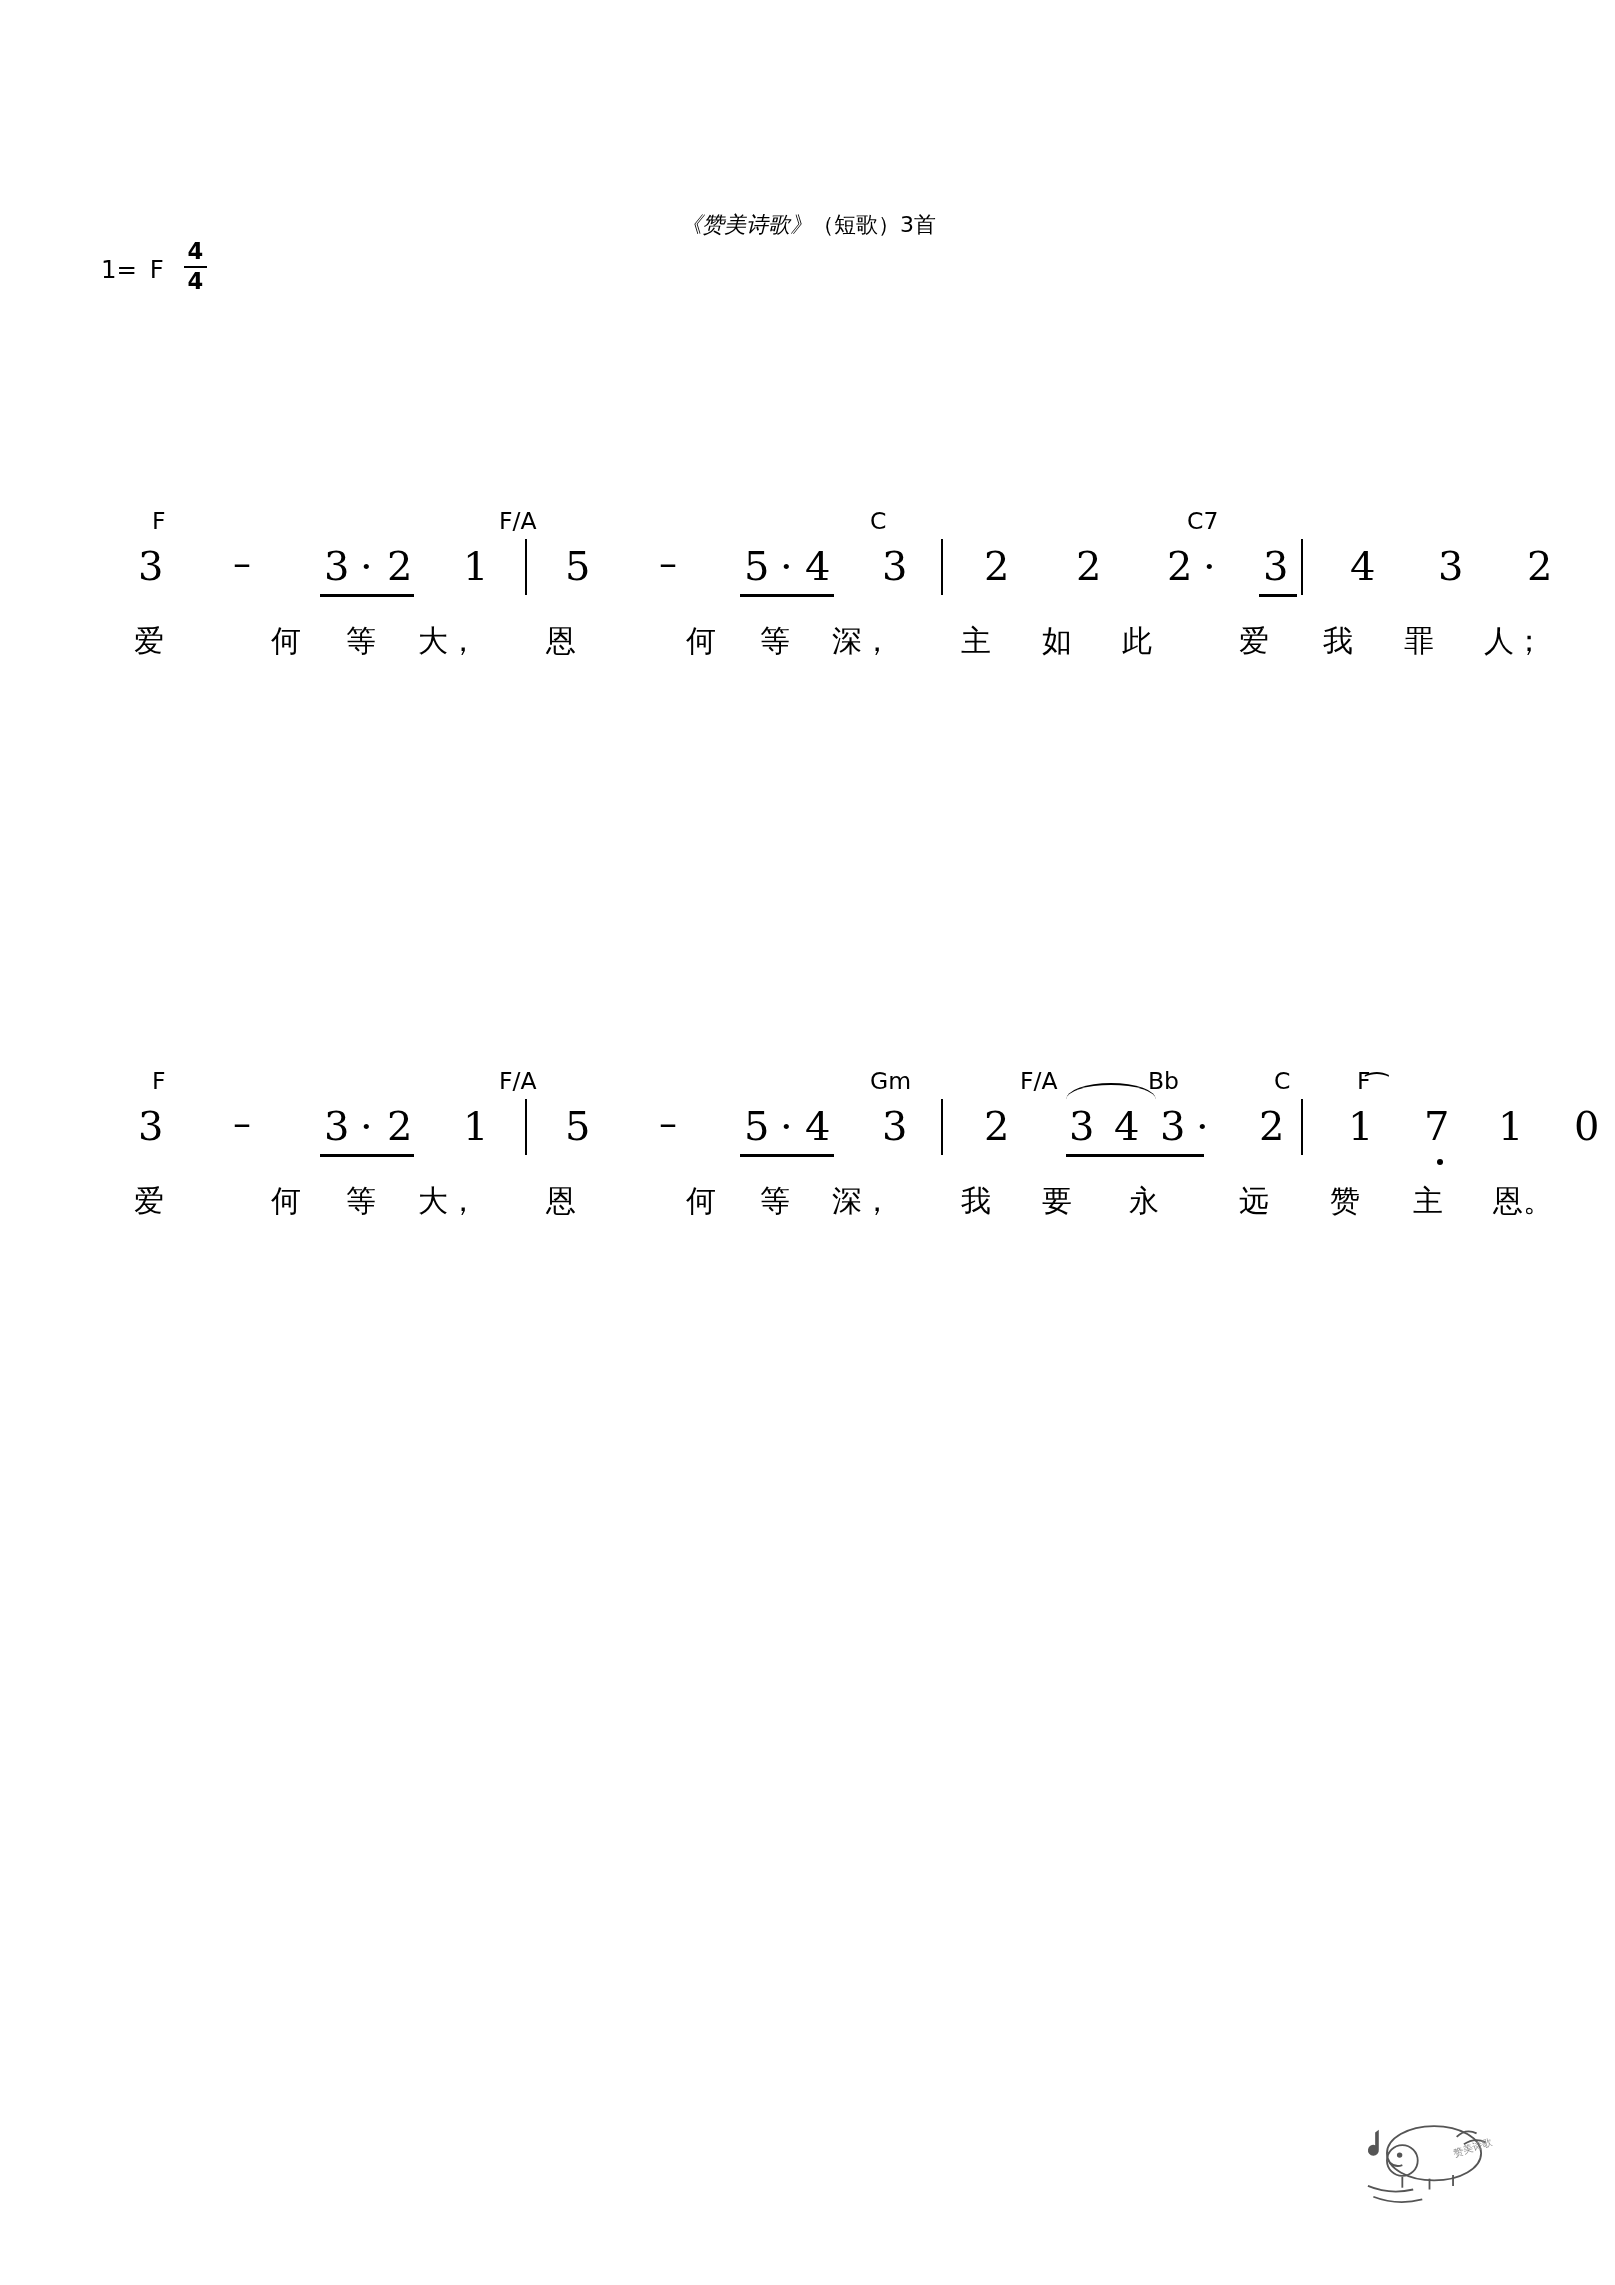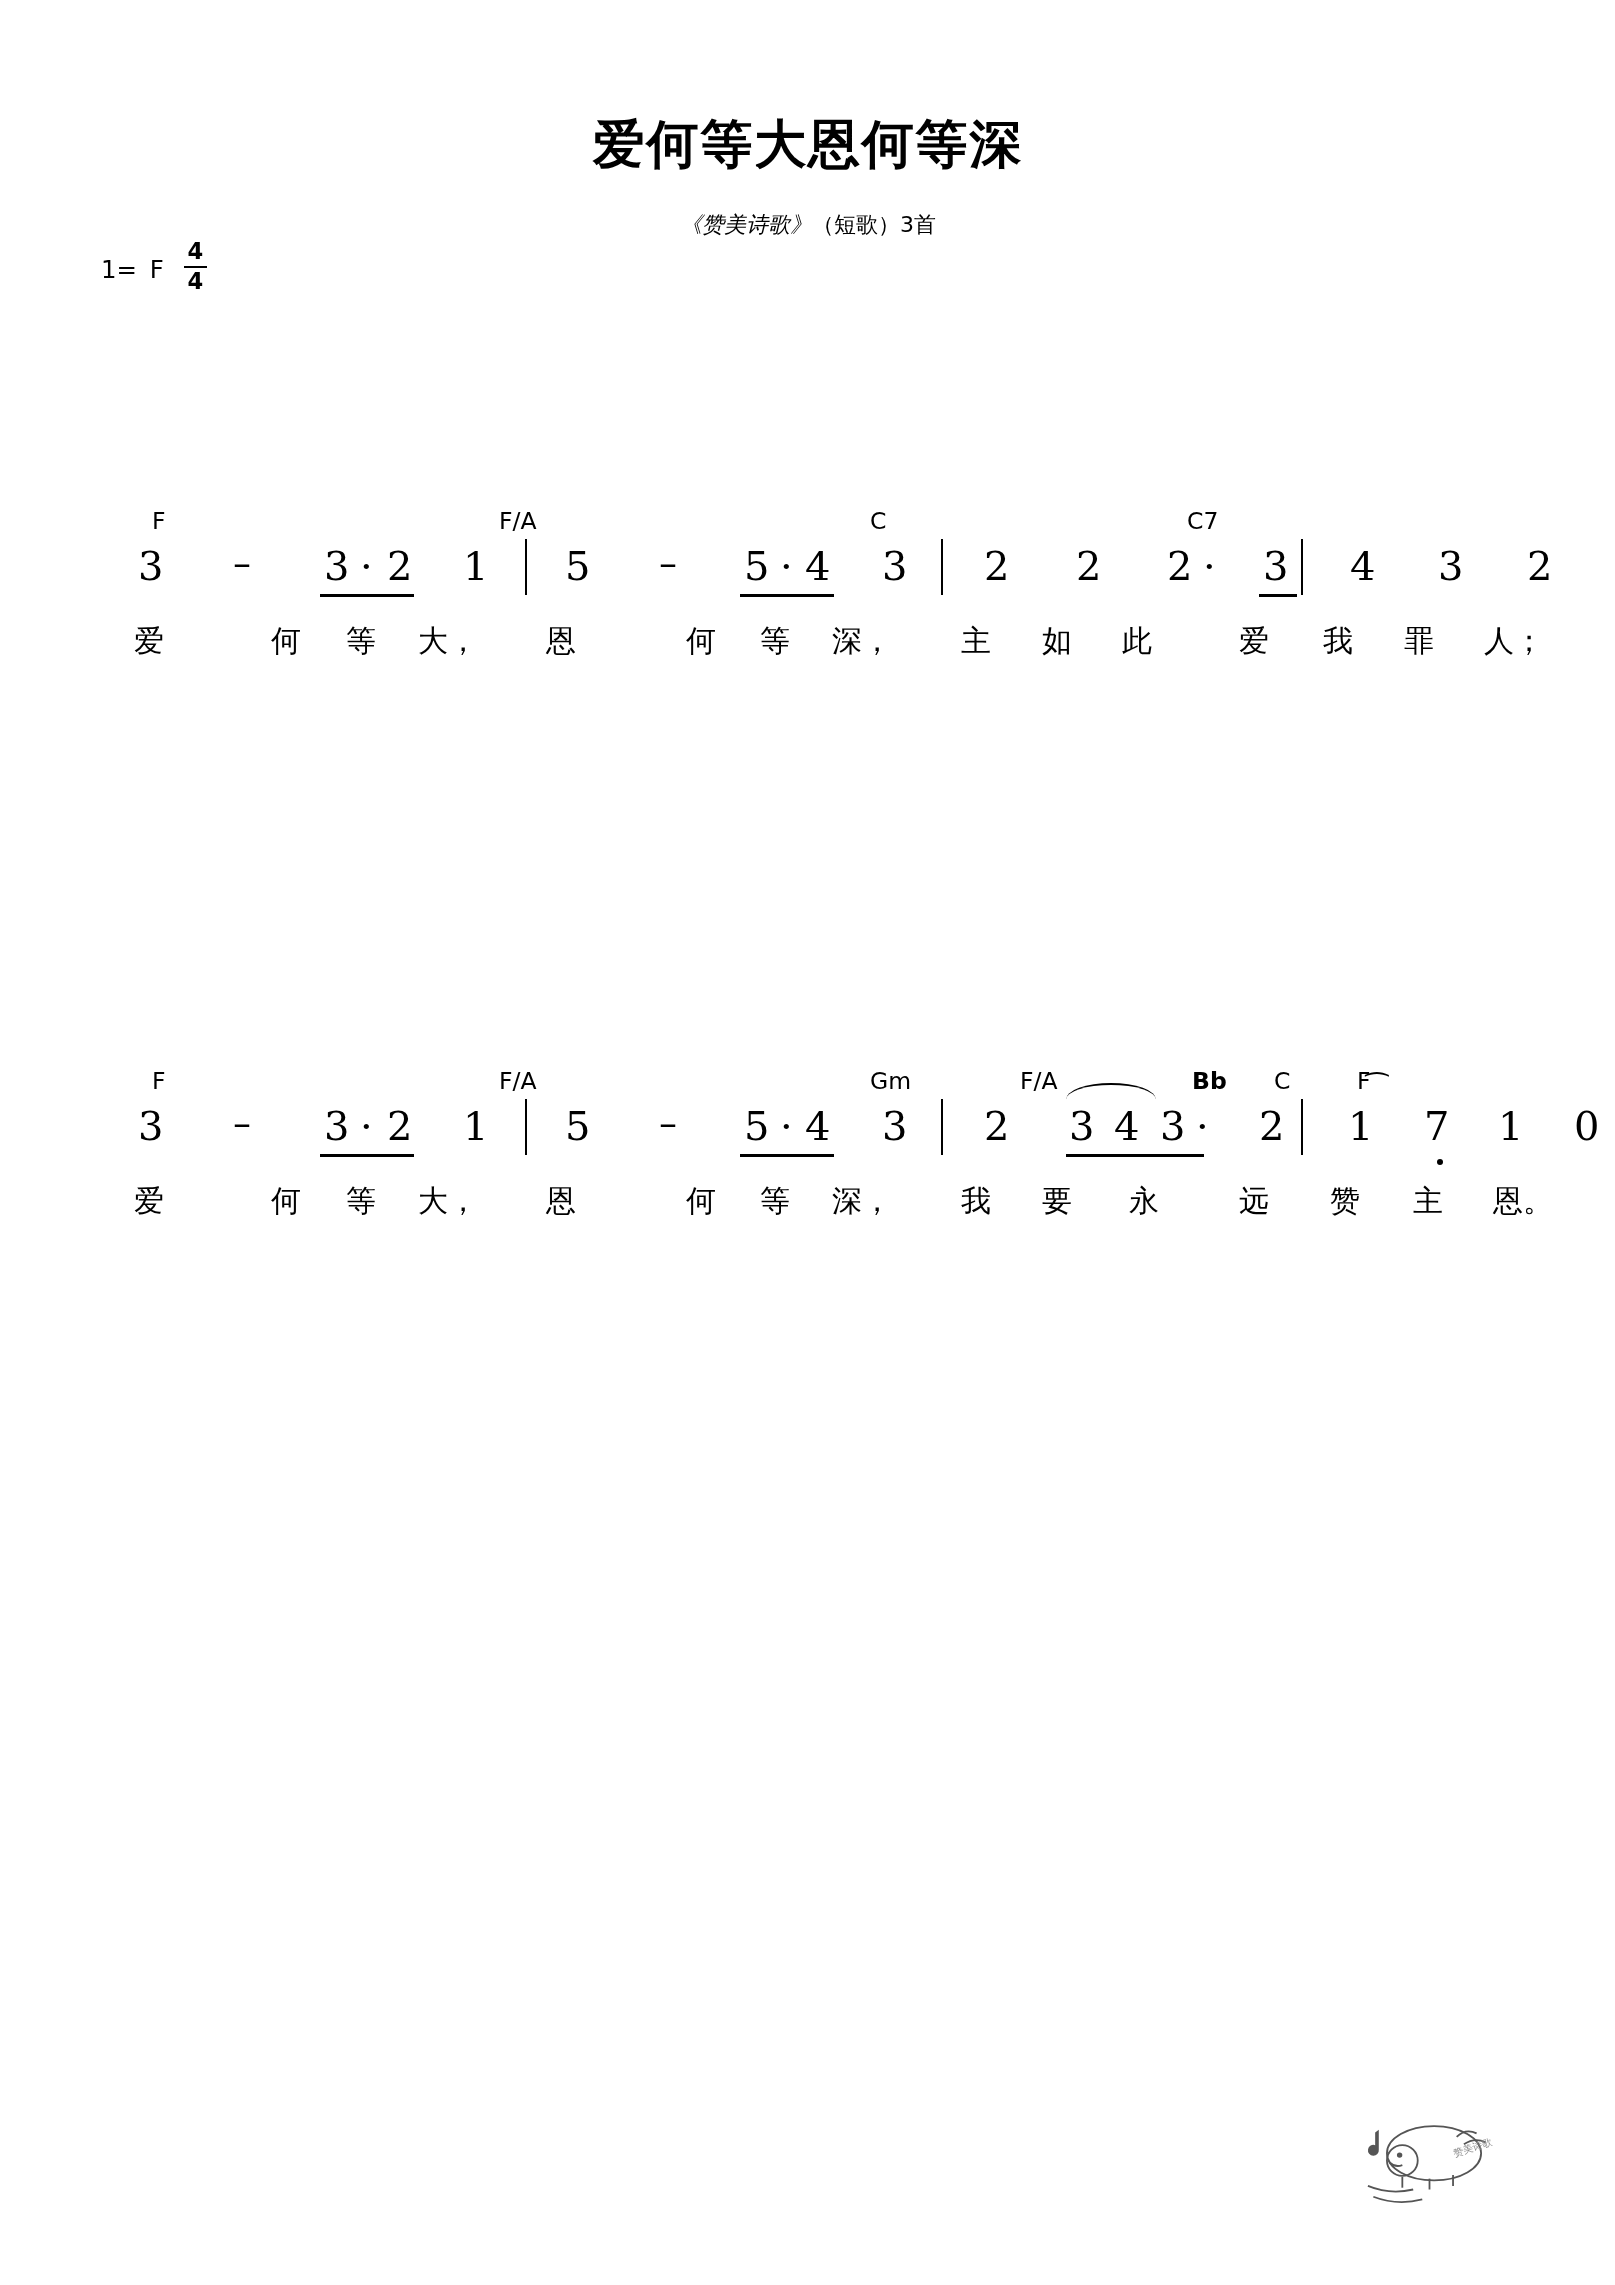--- a/index.html
+++ b/index.html
@@ -168,21 +168,20 @@
     width: 163px;
     height: 118px;
   }
   .logo svg { display: block; }
 </style>
 </head>
 <body>
 
 <div class="sheet">
 
-  <div class="title">爱何等大恩何等深</div>
 
   <div class="subtitle">
     <span class="ital">《赞美诗歌》</span><span>（短歌）3首</span>
   </div>
 
   <div class="keysig">
     <span class="kk">1=</span>
     <span class="kn">F</span>
     <span class="meter">
       <span class="num">4</span>
@@ -245,21 +244,21 @@
         <div class="lyric" style="left: 1484px;">人；</div>
       </div>
   </div>
 
   <div class="system s2">
     <div class="chords" id="chords-2">
         <div class="chord" style="left: 152px;">F</div>
         <div class="chord" style="left: 499px;">F/A</div>
         <div class="chord" style="left: 870px;">Gm</div>
         <div class="chord" style="left: 1020px;">F/A</div>
-        <div class="chord" style="left: 1192px; font-weight: bold;">Bb</div>
+        <div class="chord" style="left: 1148px;">Bb</div>
         <div class="chord" style="left: 1274px;">C</div>
         <div class="chord" style="left: 1357px;">F</div>
       </div>
     <div class="notes" id="notes-2">
         <div class="note" style="left: 138px;">3</div>
         <div class="note dash" style="left: 233px;">–</div>
         <div class="note" style="left: 324px;">3</div>
         <div class="note" style="left: 360px;">·</div>
         <div class="note" style="left: 387px;">2</div>
         <div class="note" style="left: 463px;">1</div>

